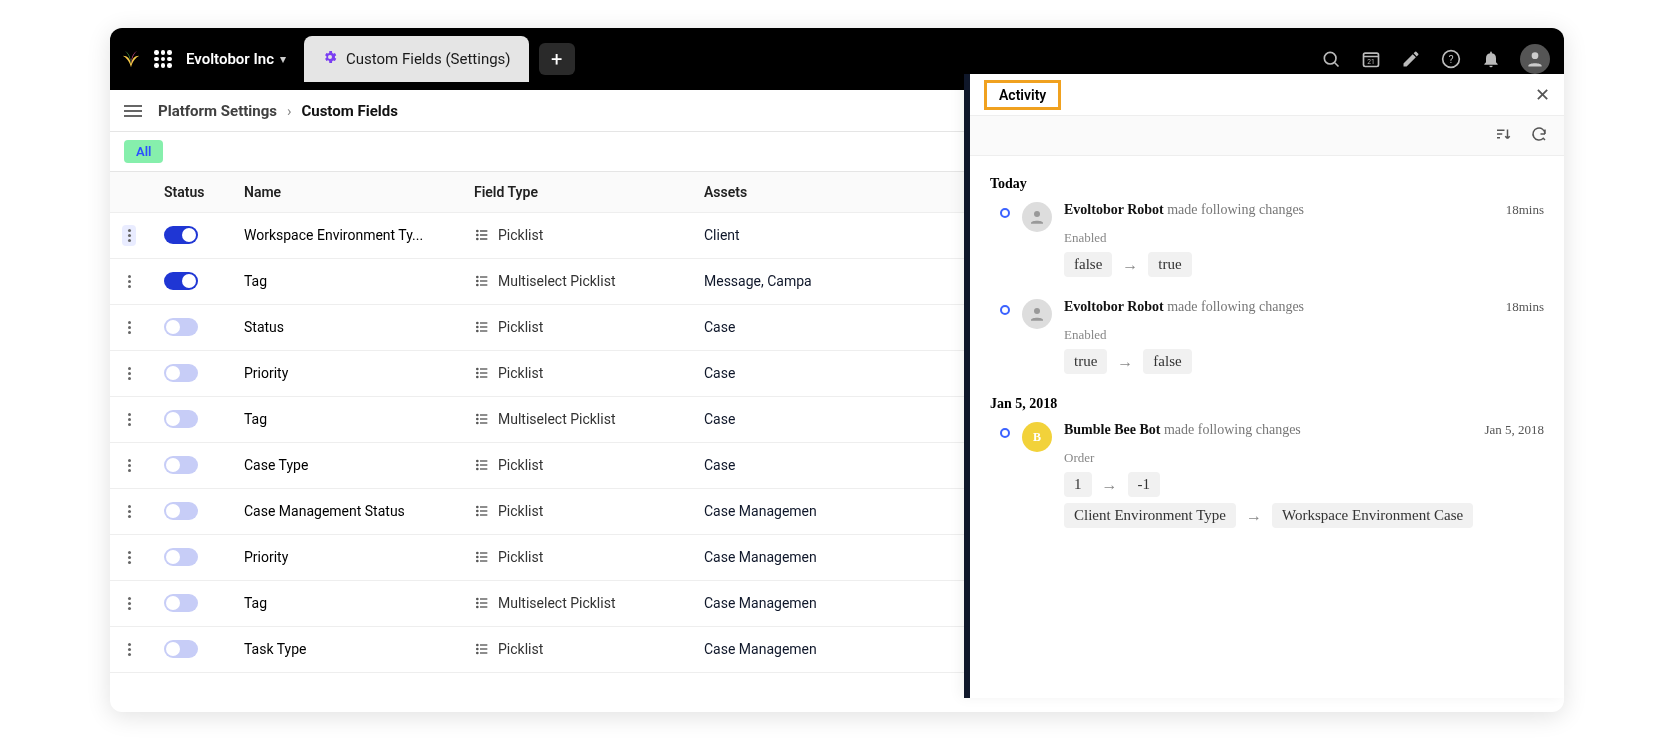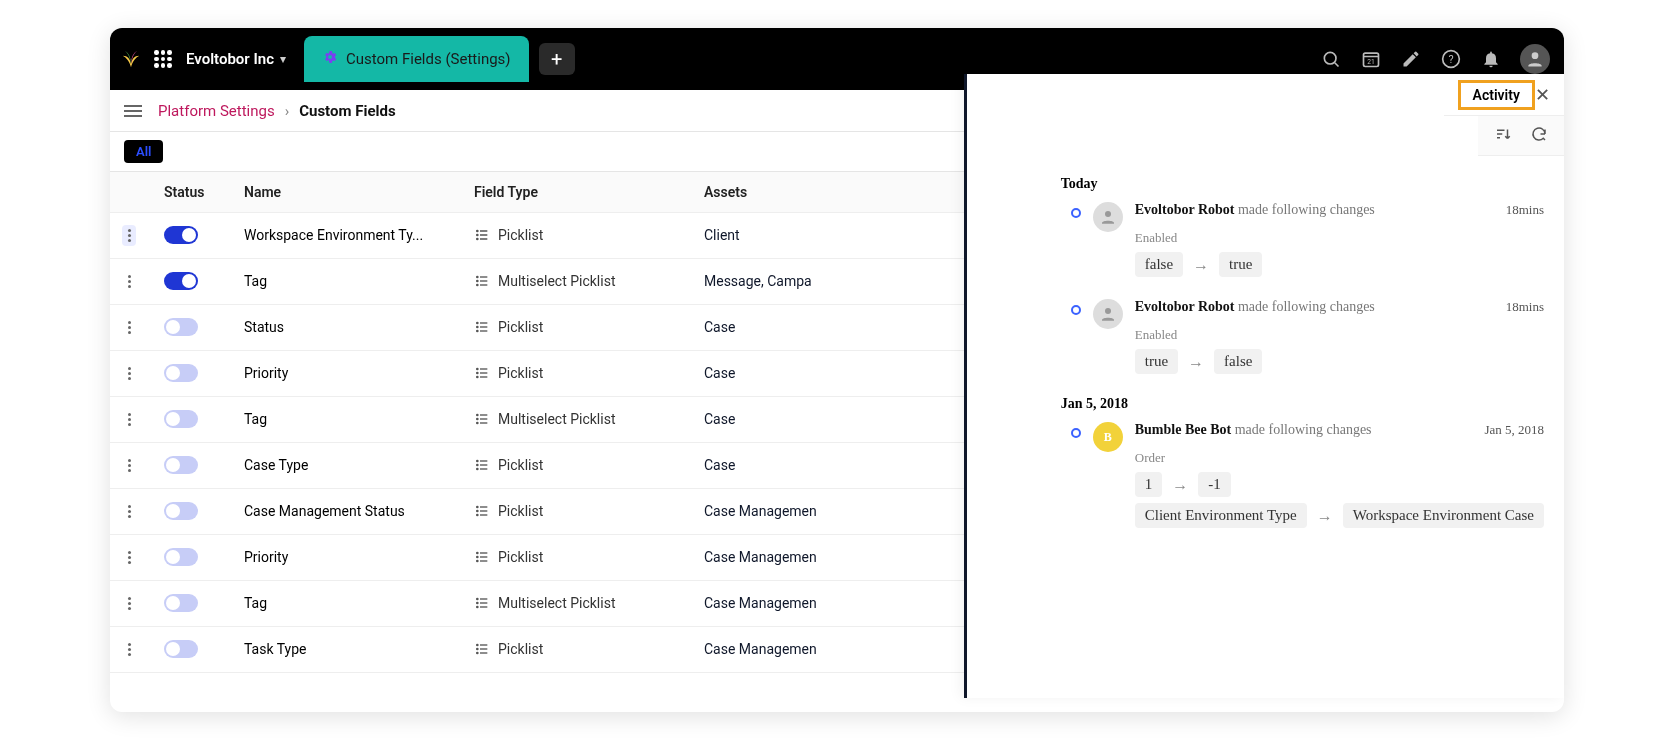--- a/index.html
+++ b/index.html
@@ -29,21 +29,21 @@
   padding-left: 10px;
   color: #fff;
 }
 .logo { width:22px; height:22px; margin-right:12px; display:flex; align-items:center; justify-content:center; }
 .logo svg { width:20px; height:20px; }
 .grid-icon { width:18px; height:18px; margin-right:14px; display:grid; grid-template-columns:repeat(3,1fr); grid-template-rows:repeat(3,1fr); gap:2px; }
 .grid-icon span { background:#fff; border-radius:50%; }
 .org { font-weight:600; font-size:15px; margin-right:6px; }
 .chev { font-size:12px; opacity:.8; margin-right:10px; }
 .tab-active {
-  background:#14b8a6;
+  background:#e5e5e5;
   color:#1a1a1a;
   height:46px;
   display:flex;
   align-items:center;
   padding:0 18px;
   border-top-left-radius:8px;
   border-top-right-radius:8px;
   font-size:15px;
   gap:8px;
   margin-left:8px;
@@ -58,26 +58,26 @@
 .topbar-icons { display:flex; align-items:center; gap:18px; padding-right:14px; color:#bbb; }
 .topbar-icons .ticon { width:22px; height:22px; display:flex; align-items:center; justify-content:center; }
 .avatar-circle { width:30px; height:30px; border-radius:50%; background:#555; display:flex; align-items:center; justify-content:center; }
 
 .breadcrumbs {
   height:42px; display:flex; align-items:center; padding:0 14px;
   border-bottom:1px solid #e5e5e5; gap:10px; font-size:15px;
 }
 .hamburger { display:flex; flex-direction:column; gap:3px; margin-right:6px; }
 .hamburger span { width:18px; height:2px; background:#666; }
-.bc-link { color:#be185d; font-weight:400; }
+.bc-link { color:#404040; font-weight:700; }
 .bc-sep { color:#888; }
 .bc-current { font-weight:700; color:#111; }
 
 .filterbar { height:40px; display:flex; align-items:center; padding:0 14px; border-bottom:1px solid #e5e5e5;}
-.chip { background:#000000; color:#2b4eff; font-size:13px; font-weight:600; padding:4px 12px; border-radius:4px; }
+.chip { background:#86efac; color:#2b4eff; font-size:13px; font-weight:600; padding:4px 12px; border-radius:4px; }
 
 .table-wrap { flex:1; overflow:hidden; }
 table { width:100%; border-collapse:collapse; }
 th, td { text-align:left; font-size:14px; padding:0 12px; height:46px; border-bottom:1px solid #eee; }
 th { font-weight:600; color:#222; background:#fafafa; height:40px; }
 .col-menu { width:42px; }
 .col-status { width:80px; }
 .col-name { width:230px; }
 .col-type { width:230px; }
 .dots { display:flex; flex-direction:column; gap:2px; width:14px; align-items:center; padding:4px; border-radius:4px;}
@@ -89,24 +89,23 @@
 .toggle .knob { position:absolute; width:14px; height:14px; background:#fff; border-radius:50%; top:2px; }
 .toggle.on .knob { right:2px; }
 .toggle.off .knob { left:2px; }
 .ftype { display:flex; align-items:center; gap:8px; color:#333; }
 .list-icon { display:inline-flex; }
 .assets { color:#0f172a; white-space:nowrap; overflow:hidden; text-overflow:clip; max-width:130px;}
 
 
 .panel {
   position:absolute; top:46px; right:0; bottom:14px; width:600px;
-  background:#fff; border-left:3px solid #0f172a;
+  background:#fff; border-left:6px solid #0f172a;
   display:flex; flex-direction:column;
   box-shadow:-4px 0 12px rgba(0,0,0,0.05);
-  align-items:flex-end;
 }
 .panel-head { height:42px; display:flex; align-items:center; padding:0 14px; border-bottom:1px solid #eee; }
 .panel-tab { display:inline-block; border:3px solid #f0a11f; padding:4px 12px; font-weight:600; font-size:14px; }
 .panel-close { margin-left:auto; font-size:18px; color:#555; }
 .panel-toolbar { height:40px; border-bottom:1px solid #eee; display:flex; align-items:center; justify-content:flex-end; gap:18px; padding:0 16px; color:#555; background:#fafafa;}
 .panel-body { flex:1; overflow-y:auto; padding:14px 20px;font-family:Liberation Serif, serif; }
 .day-label { font-weight:700; font-size:14px; margin:6px 0 10px 0; }
 .entry { display:flex; gap:12px; margin-bottom:22px; position:relative; padding-left:10px; }
 .entry .bullet { width:10px; height:10px; border:2px solid #3b62ff; border-radius:50%; background:#fff; margin-top:6px; flex-shrink:0;}
 .entry .av { width:30px; height:30px; border-radius:50%; background:#ddd; flex-shrink:0; display:flex; align-items:center; justify-content:center; font-size:12px; font-weight:700; color:#fff;}

